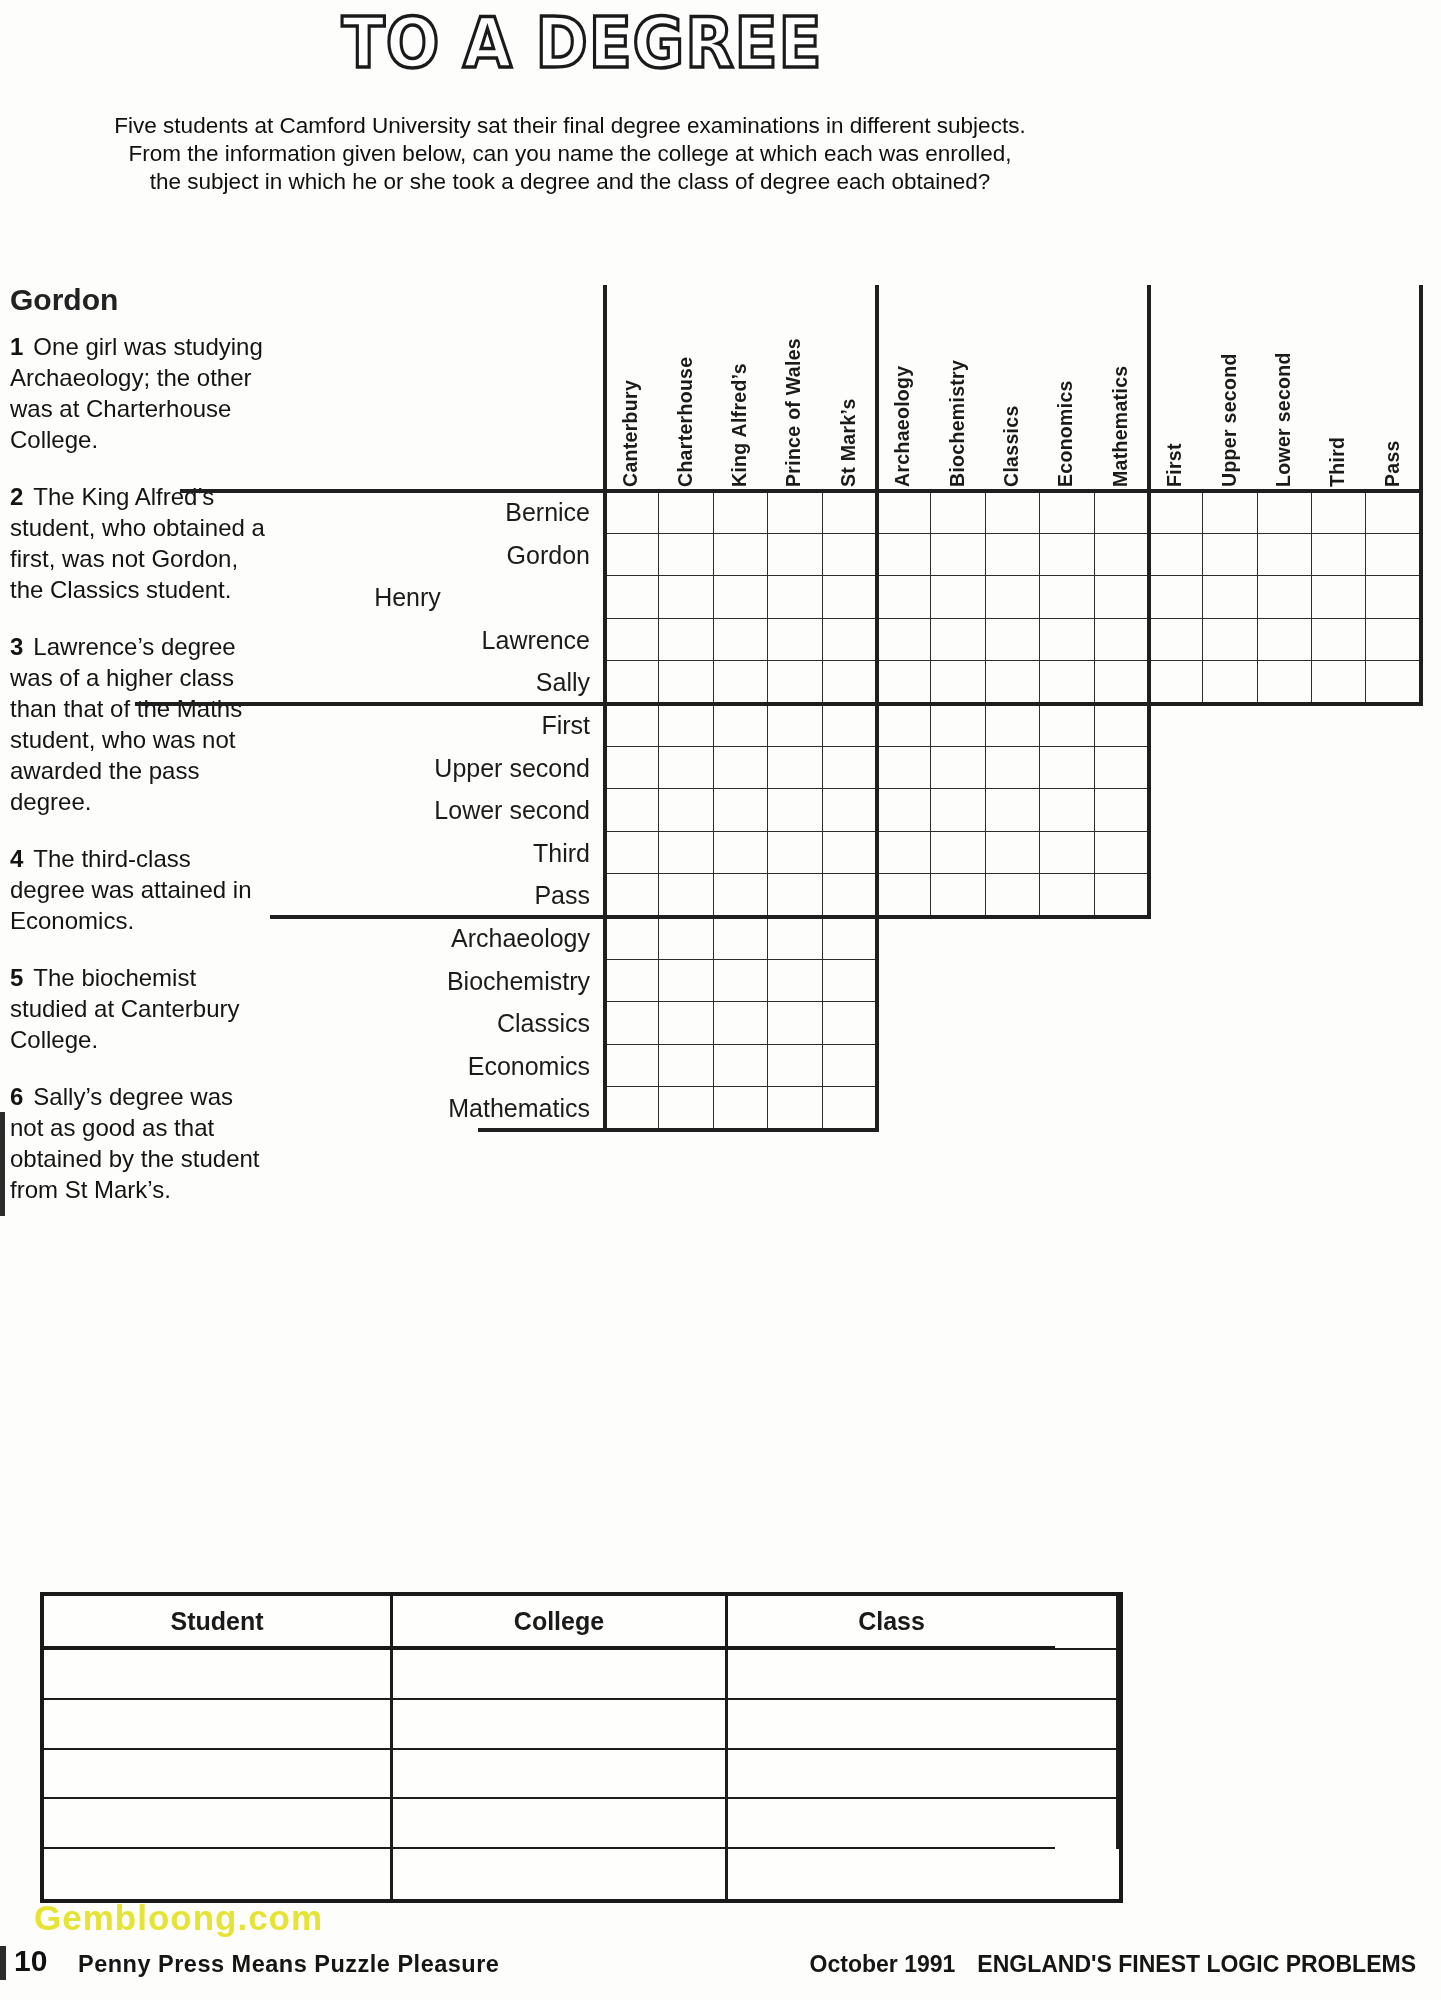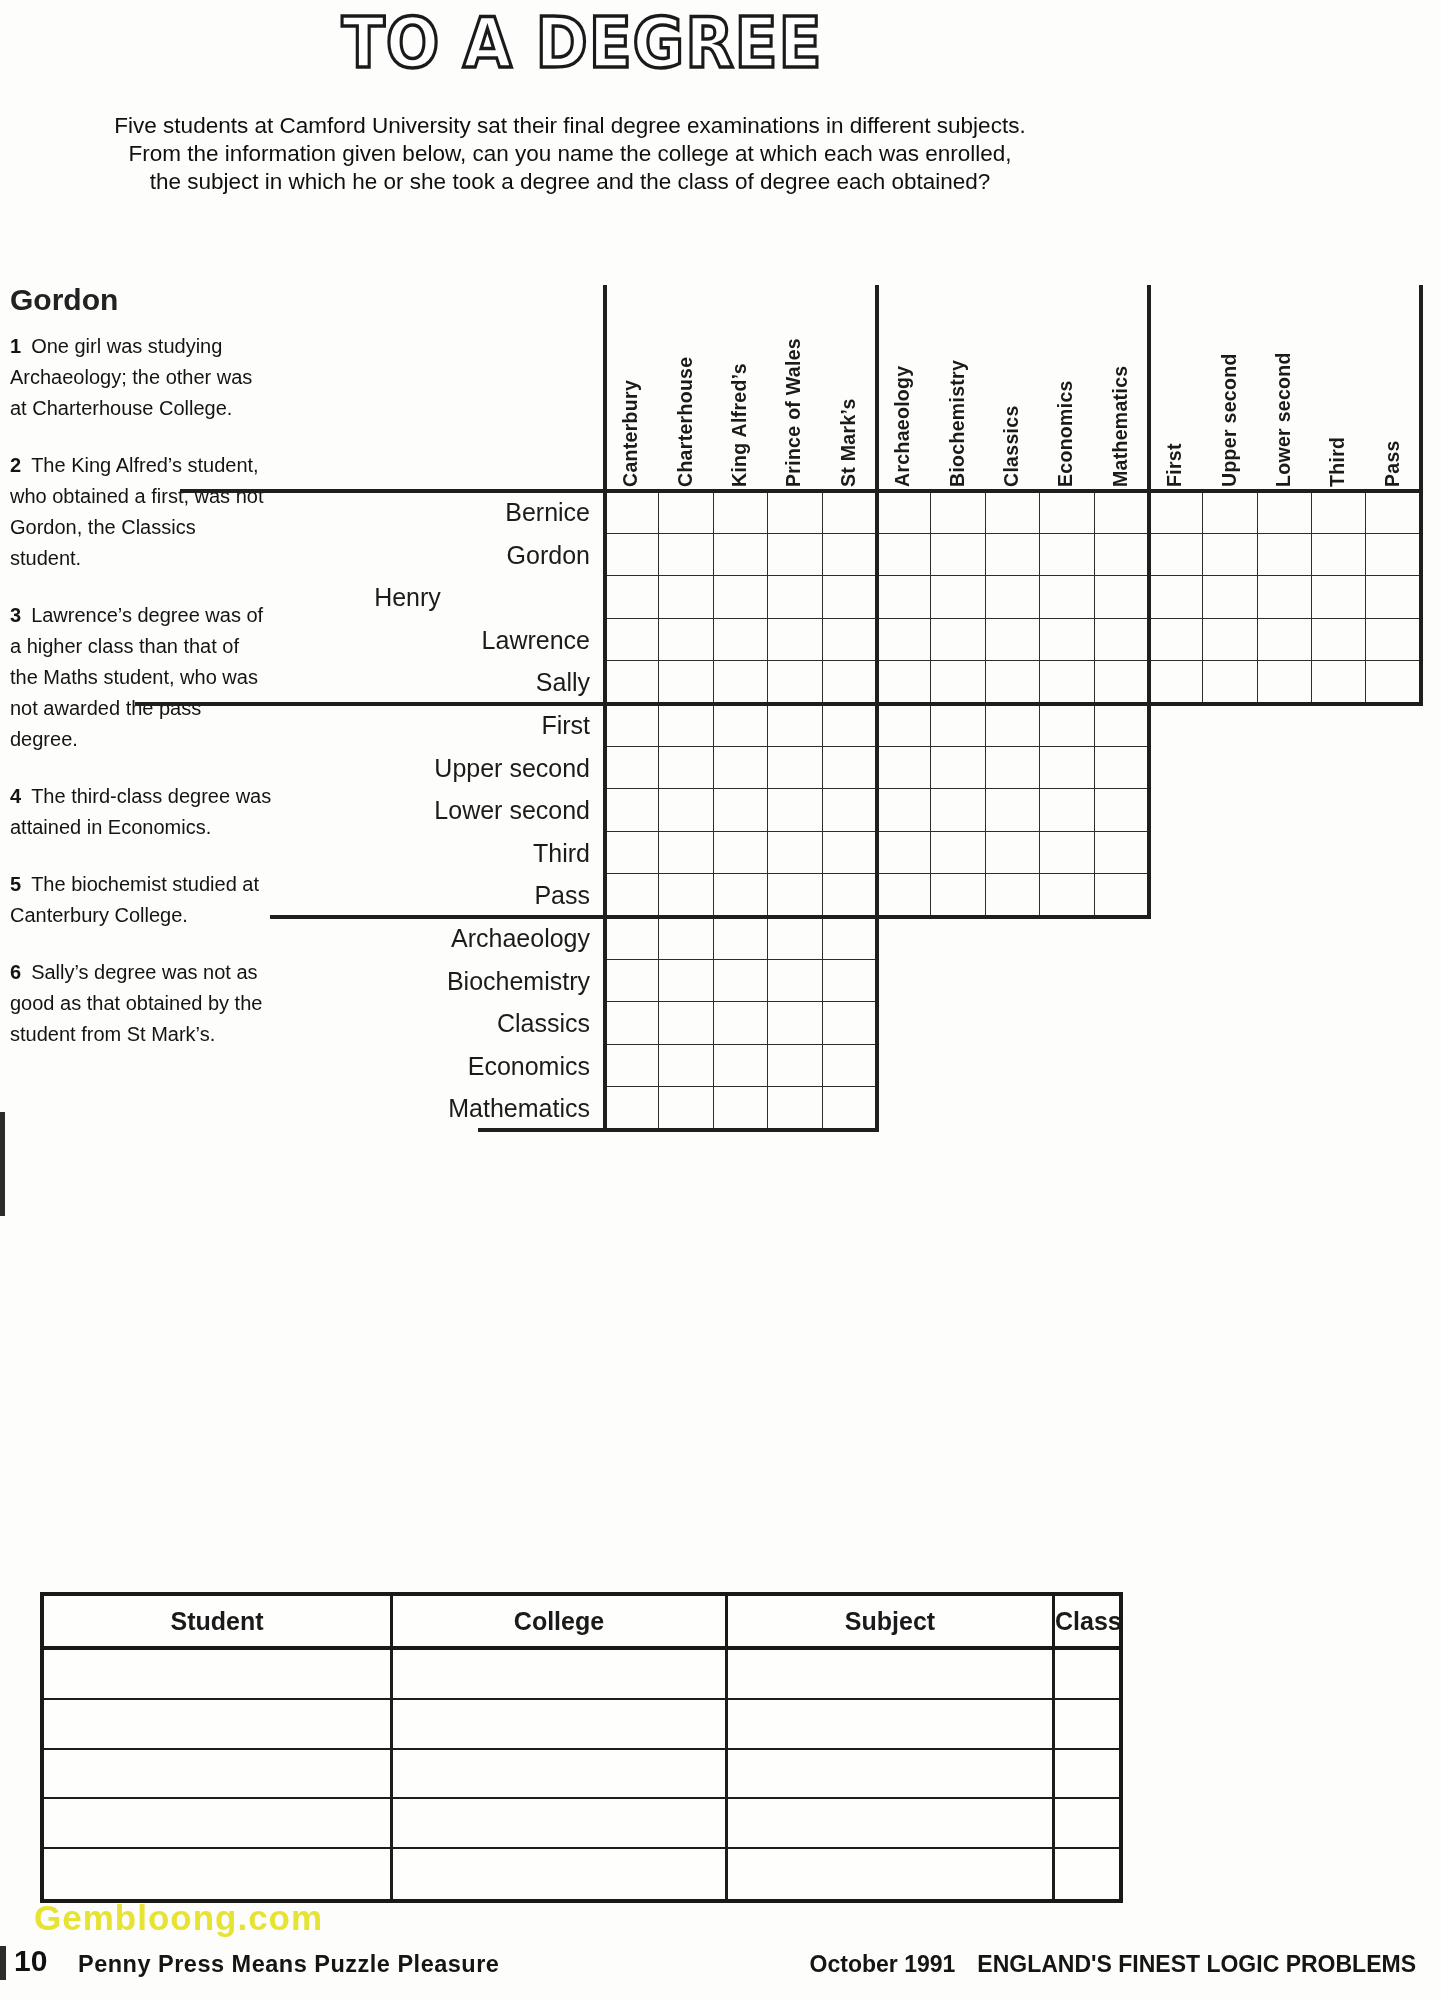--- a/index.html
+++ b/index.html
@@ -20,21 +20,21 @@
     white-space:nowrap;
   }
   
   #intro{
     position:absolute;top:112px;left:0;width:1140px;
     text-align:center;font-size:22.5px;line-height:28px;color:#101010;
   }
   
   #clues{position:absolute;left:10px;top:283px;width:262px;}
   #clues h2{margin:0 0 14px 0;font-size:30px;font-weight:800;color:#222;}
-  .clue{font-size:20px;line-height:31px;margin-bottom:26px;color:#141414;}
+  .clue{font-size:24px;line-height:31px;margin-bottom:26px;color:#141414;}
   .cnum{font-weight:800;margin-right:10px;}
   
   #grid{position:absolute;left:0;top:0;width:0;height:0;}
   .line{position:absolute;background:#1f1f1f;}
   .collabel{
     position:absolute;width:26px;height:198px;
     writing-mode:vertical-rl;transform:rotate(180deg);
     font-weight:800;font-size:19.5px;color:#1b1b1b;
     white-space:nowrap;letter-spacing:0.3px;
   }
@@ -290,21 +290,20 @@
       <div class="line" style="left: 1419px; top: 285px; width: 4px; height: 419px;"></div>
       <div class="line" style="left: 180px; top: 489px; width: 1243px; height: 4px;"></div>
       <div class="line" style="left: 135px; top: 702px; width: 1288px; height: 4px;"></div>
       <div class="line" style="left: 270px; top: 915px; width: 881px; height: 4px;"></div>
       <div class="line" style="left: 478px; top: 1128px; width: 401px; height: 4px;"></div>
     </div>
 
   <div id="anstable">
       <div class="th">Student</div>
       <div class="th">College</div>
-      <div class="th">Subject</div>
       <div class="th lastcol">Class</div>
       <div class="td"></div>
       <div class="td"></div>
       <div class="td"></div>
       <div class="td lastcol"></div>
       <div class="td"></div>
       <div class="td"></div>
       <div class="td"></div>
       <div class="td lastcol"></div>
       <div class="td"></div>

